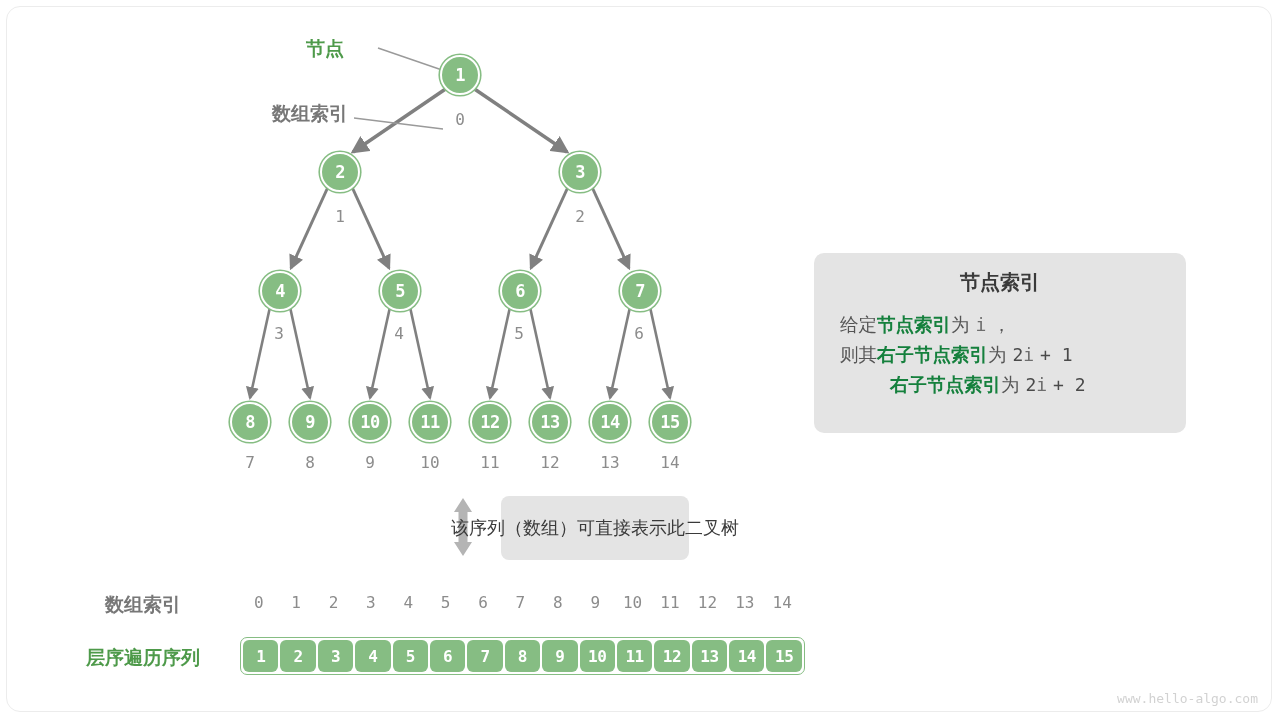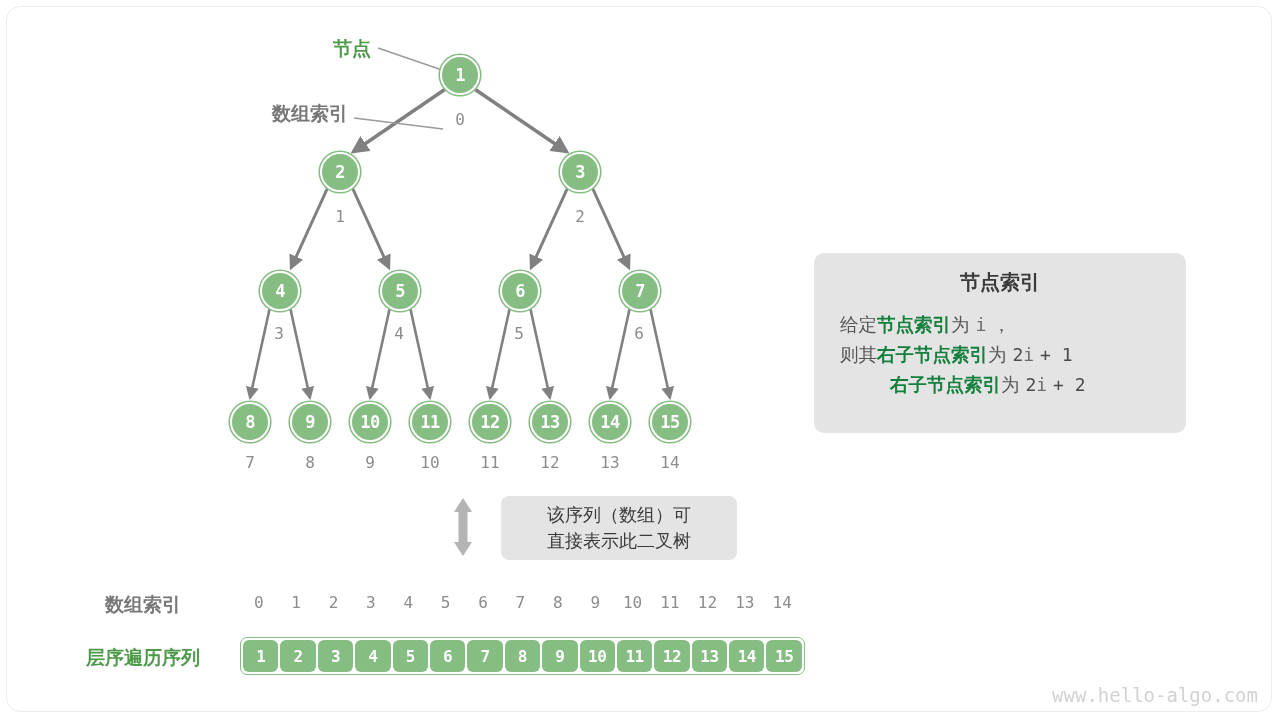--- a/index.html
+++ b/index.html
@@ -110,26 +110,26 @@
   .mono-dark {
     font-family: "DejaVu Sans Mono", monospace;
     color: #4a4a4a;
     font-size: 18px;
   }
   
   .note-box {
     position: absolute;
     left: 501px;
     top: 496px;
-    width: 236px;
+    width: 188px;
     height: 64px;
     background: #e4e4e4;
     border-radius: 8px;
     display: flex;
-    flex-direction: column;
+    flex-direction: row;
     align-items: center;
     justify-content: center;
   }
   .note-line {
     font-size: 18px;
     color: #3a3a3a;
     line-height: 1.42;
     white-space: nowrap;
   }
   
@@ -182,21 +182,21 @@
     font-weight: 700;
     letter-spacing: -0.5px;
   }
   
   .watermark {
     position: absolute;
     right: 22px;
     bottom: 14px;
     color: #d2d2d2;
     font-family: "DejaVu Sans Mono", monospace;
-    font-size: 19px;
+    font-size: 13px;
   }
 </style>
 </head>
 <body>
 
 <div id="canvas">
 
   <div class="frame"></div>
 
   <svg class="layer" viewBox="0 0 1280 720">
@@ -235,21 +235,21 @@
     <g stroke="#9a9a9a" stroke-width="1.4" fill="none">
       <line x1="378" y1="48" x2="442" y2="70"></line>
       <line x1="354" y1="118" x2="443" y2="129"></line>
     </g>
 
     <g>
       <path d="M463,498 L472,512 L467.5,512 L467.5,542 L472,542 L463,556 L454,542 L458.5,542 L458.5,512 L454,512 Z" fill="#b4b4b4"></path>
     </g>
   </svg>
 
-  <div class="callout green" style="left:333px; top:36px;">节点</div>
+  <div class="callout green" style="left:306px; top:36px;">节点</div>
   <div class="callout gray" style="left:272px; top:101px;">数组索引</div>
 
   <div class="node" style="left:440px; top:55px;">1</div>
   <div class="tree-idx" style="left:440px; top:110px;">0</div>
 
   <div class="node" style="left:320px; top:152px;">2</div>
   <div class="node" style="left:560px; top:152px;">3</div>
   <div class="tree-idx" style="left:320px; top:207px;">1</div>
   <div class="tree-idx" style="left:560px; top:207px;">2</div>
 

